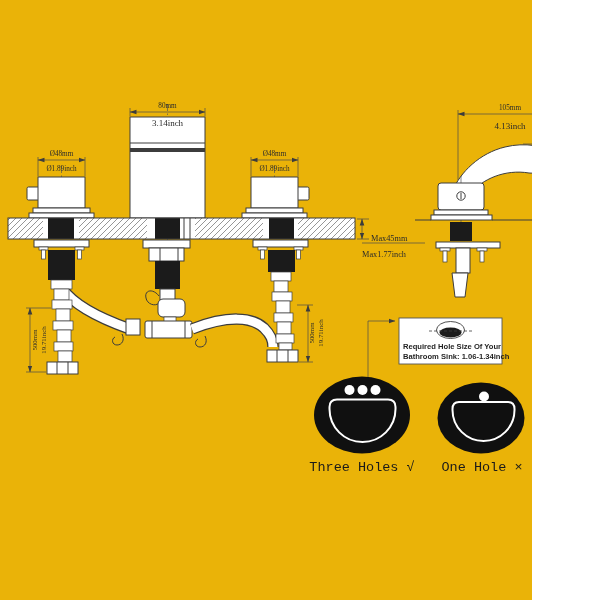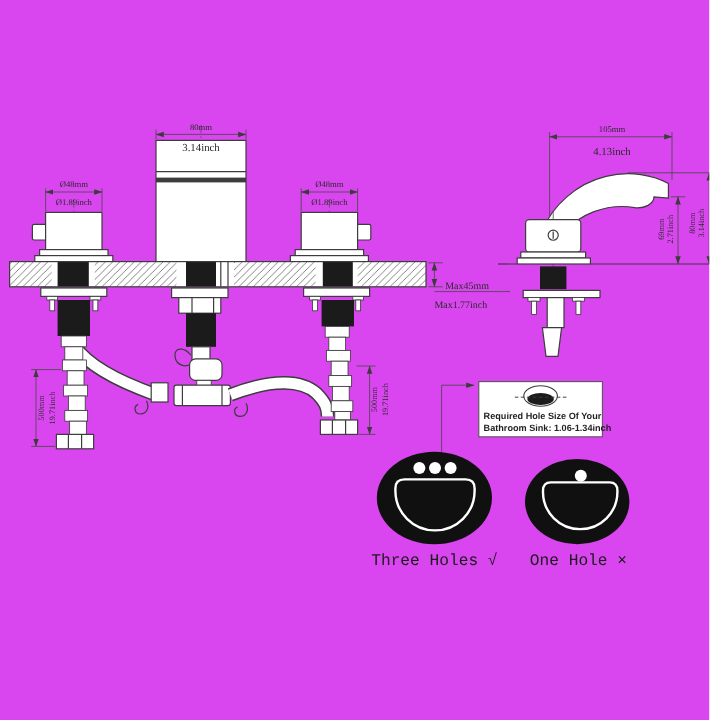--- a/index.html
+++ b/index.html
@@ -1,16 +1,16 @@
 <!DOCTYPE html>
 <html><head>
 <meta charset="utf-8">
 <style>
   html,body{margin:0;padding:0;background:#fff;}
-  .page{width:591px;height:600px;background:#d946ef;position:relative;overflow:hidden;font-family:"Liberation Sans",sans-serif;}
+  .page{width:532px;height:600px;background:#eab308;position:relative;overflow:hidden;font-family:"Liberation Sans",sans-serif;}
   svg{display:block;}
   .ln{stroke:#3c3c3c;stroke-width:1;fill:none;}
   .fw{fill:#ffffff;stroke:#3c3c3c;stroke-width:1;}
   .fw-t{fill:#ffffff;stroke:#3c3c3c;stroke-width:0.7;}
   .blk{fill:#1b1b1b;stroke:none;}
   .dimln{stroke:#4a4a4a;stroke-width:0.7;fill:none;}
   .cl{stroke:#555;stroke-width:0.7;fill:none;stroke-dasharray:7 2.5 1.5 2.5;}
   .dsh{stroke:#3c3c3c;stroke-width:0.8;fill:none;stroke-dasharray:3 2;}
   .hose-o{stroke:#3c3c3c;stroke-width:11.5;fill:none;stroke-linecap:butt;}
   .hose-i{stroke:#ffffff;stroke-width:9;fill:none;stroke-linecap:butt;}

